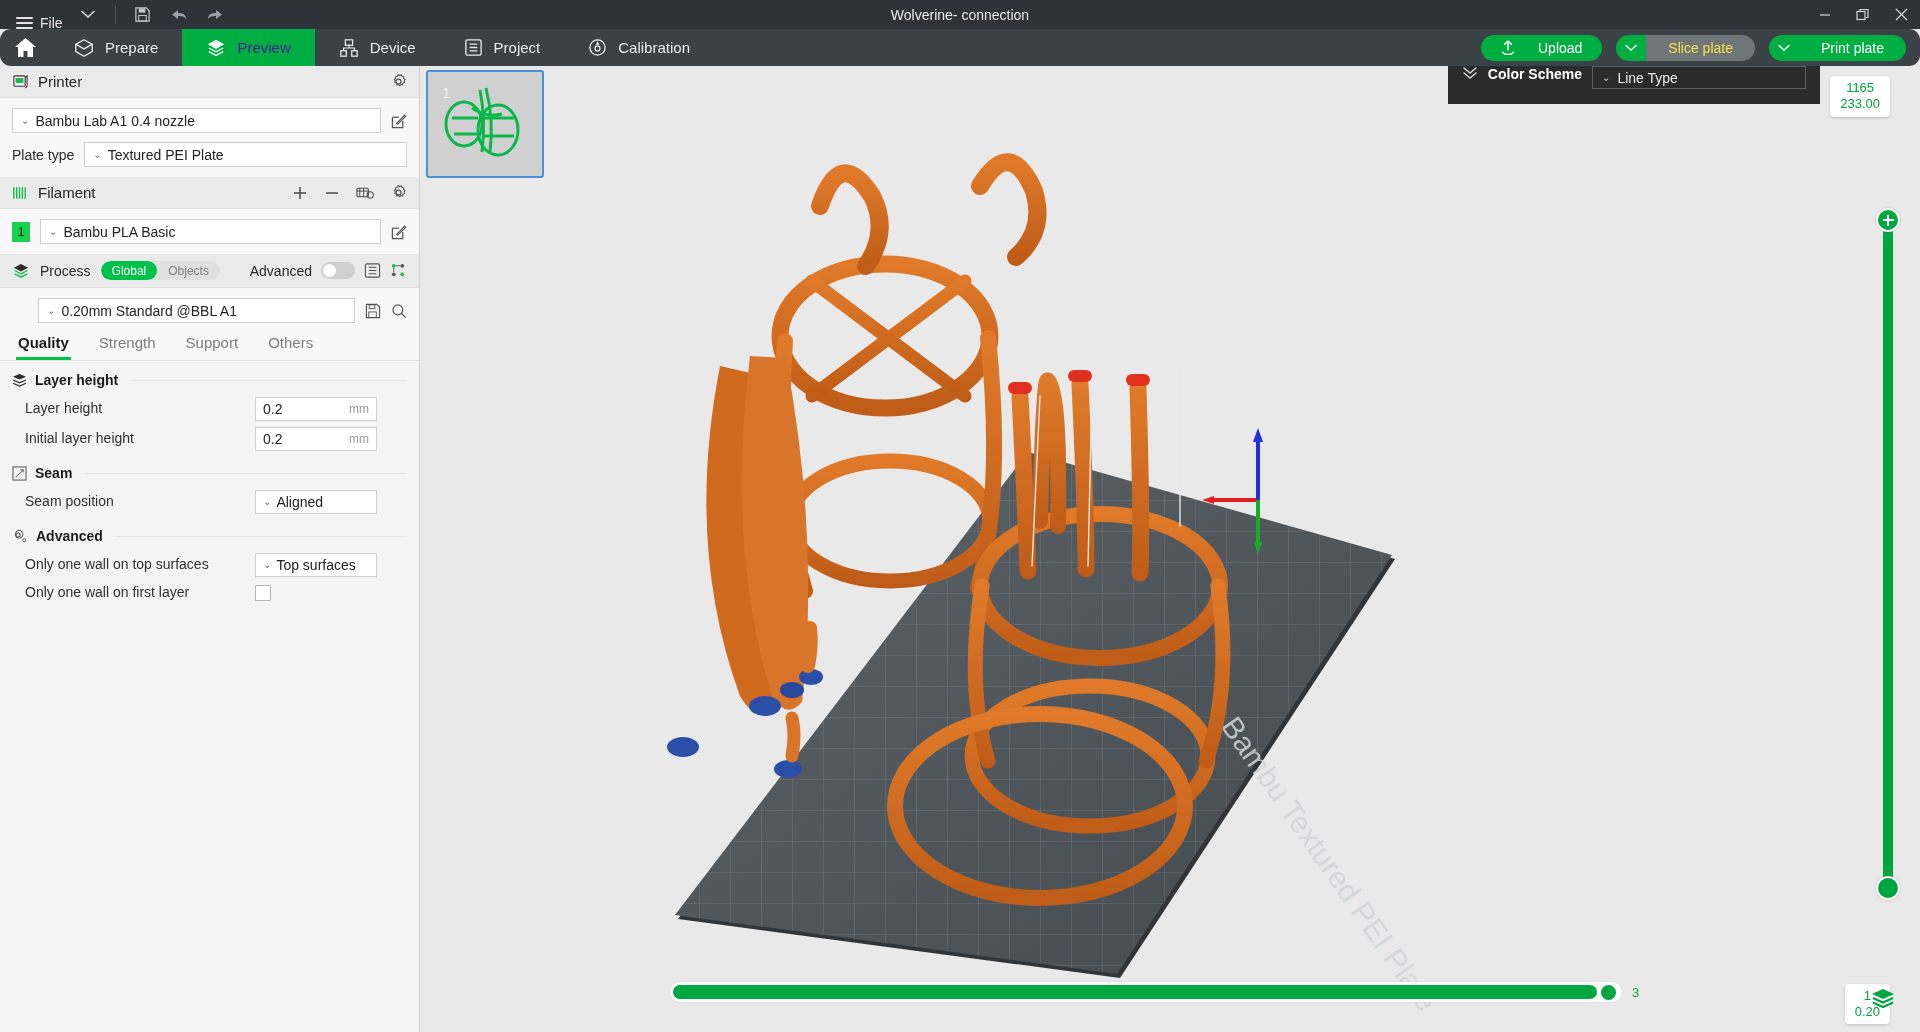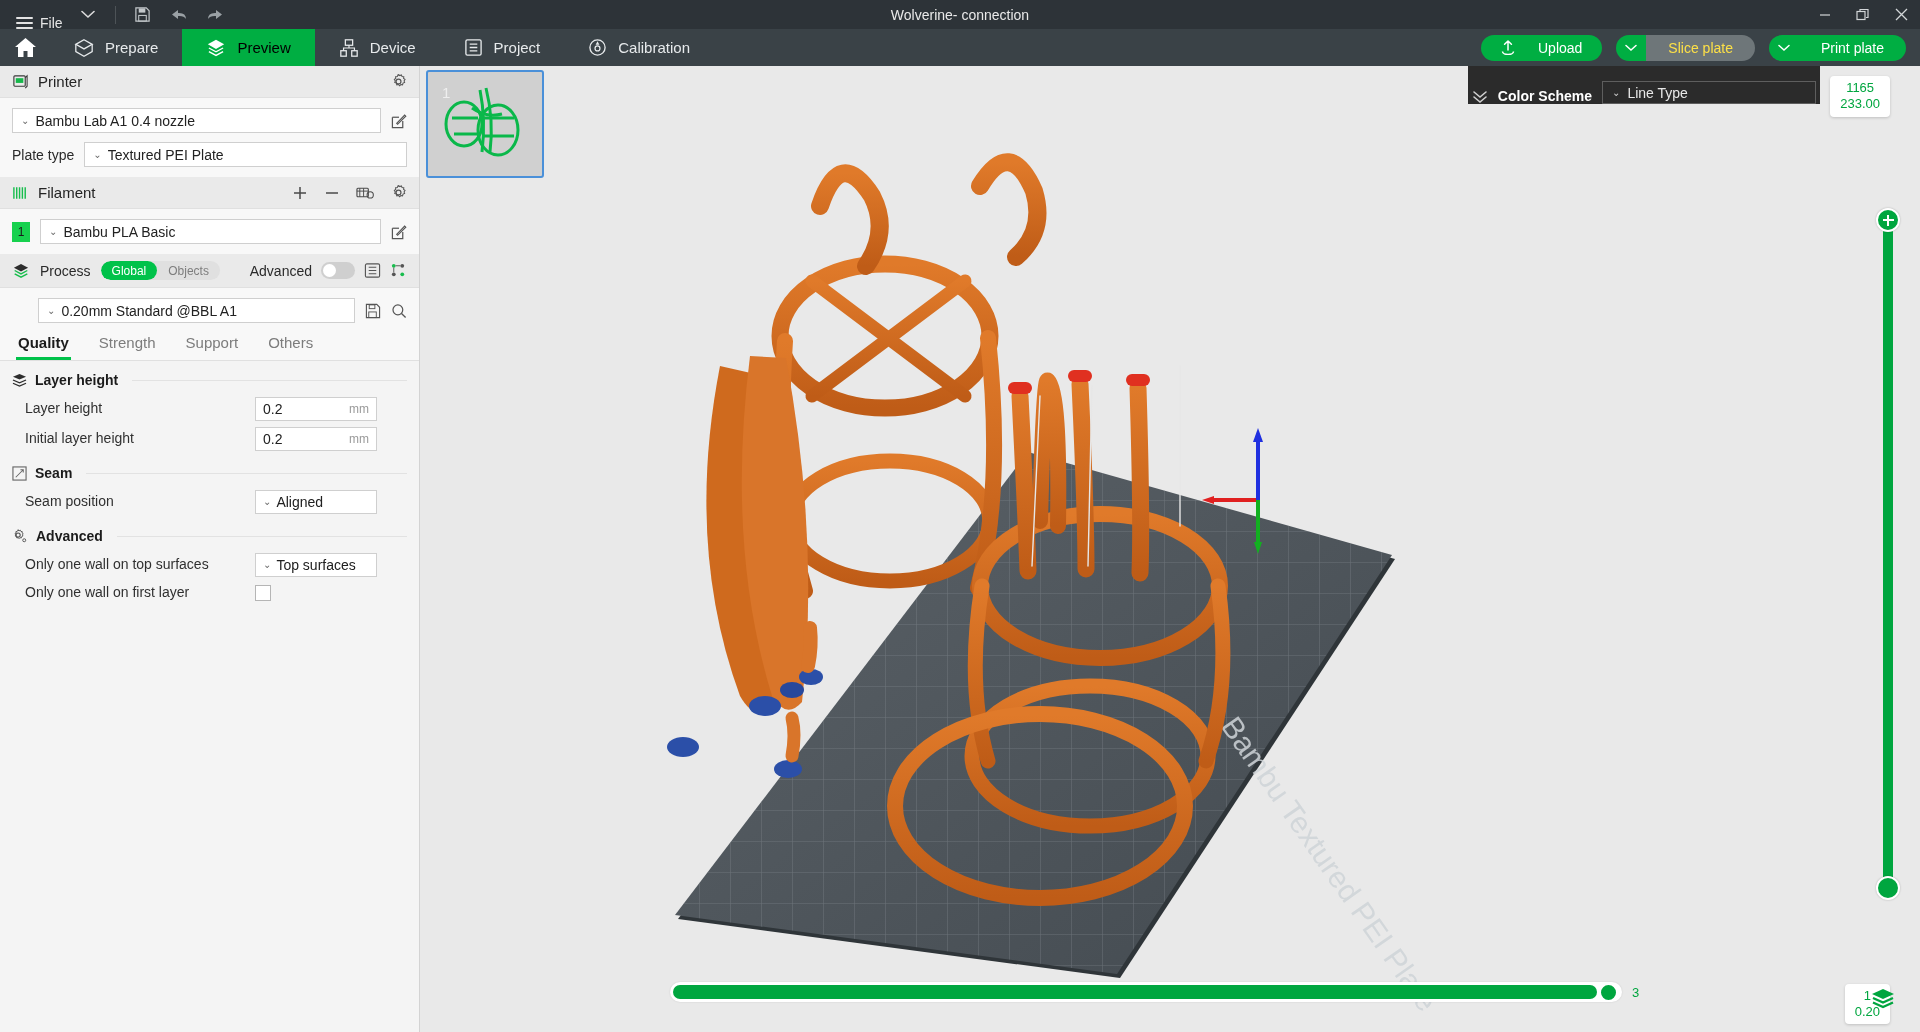--- a/index.html
+++ b/index.html
@@ -31,30 +31,30 @@
     position: absolute; left: 0; right: 0; top: 0; height: 29px;
     display: flex; align-items: center; justify-content: center;
     color: #e9e9e9; font-size: 14px; pointer-events: none;
   }
   .tb-right { position: absolute; right: 0; top: 0; height: 29px; display: flex; align-items: center; }
   .win-btn { width: 38px; height: 29px; display: flex; align-items: center; justify-content: center; color: #d2d6d8; }
 
   
   .topnav {
     position: absolute; top: 29px; left: 0; width: 1920px; height: 37px;
-    background: #3a4247; display: flex; align-items: stretch;
+    background: #3a4247; display: flex; align-items: stretch; border-radius: 11px;
   }
   .nav-home { width: 50px; display: flex; align-items: center; justify-content: center; }
   .nav-tab {
     display: flex; align-items: center; gap: 11px;
     padding: 0 24px; color: #e7eaec; font-size: 15px;
     background: transparent; border: none; cursor: pointer; height: 37px;
     font-family: "Liberation Sans", sans-serif;
   }
-  .nav-tab.active { background: #00ae42; color: #000000; }
+  .nav-tab.active { background: #00ae42; color: #4c1d95; }
   .nav-right { margin-left: auto; display: flex; align-items: center; gap: 0; padding-right: 14px; }
   .btn-green {
     background: #00ae42; color: #fff; border: none; height: 26px;
     border-radius: 13px; font-size: 14px; padding: 0 20px; cursor: pointer;
     display: inline-flex; align-items: center; gap: 23px;
     font-family: "Liberation Sans", sans-serif;
   }
   .split { display: inline-flex; align-items: center; margin-left: 14px; }
   .split-arrow {
     background: #00ae42; color: #fff; border: none; height: 26px; width: 30px;
@@ -126,21 +126,21 @@
     position: absolute; top: 66px; left: 420px; width: 1500px; height: 966px;
     background: #e9e9e9; overflow: hidden;
   }
   .plate-thumb {
     position: absolute; left: 6px; top: 4px; width: 118px; height: 108px;
     background: #d0d0d0; border: 2px solid #4a90d9; border-radius: 3px;
   }
   .plate-thumb .pnum { position: absolute; left: 14px; top: 12px; color: #eee; font-size: 15px; }
   .colorscheme {
     position: absolute; right: 100px; top: 0; height: 38px;
-    background: #2b2b2b; display: flex; align-items: flex-end; gap: 10px; padding: 0 4px;
+    background: #2b2b2b; display: flex; align-items: flex-start; gap: 10px; padding: 0 14px;
   }
   .colorscheme .cs-title { color: #fff; font-size: 14px; font-weight: bold; }
   .cs-select {
     height: 23px; min-width: 214px; border: 1px solid #5e5e5e; background: #2b2b2b;
     color: #e8e8e8; font-size: 14px; display: flex; align-items: center; gap: 7px; padding: 0 9px; cursor: pointer;
   }
 
   
   .vslider { position: absolute; right: 20px; top: 120px; bottom: 110px; width: 24px; }
   .v-track { position: absolute; left: 7px; top: 34px; bottom: 34px; width: 10px; background: #00a63f; border-radius: 5px; }

